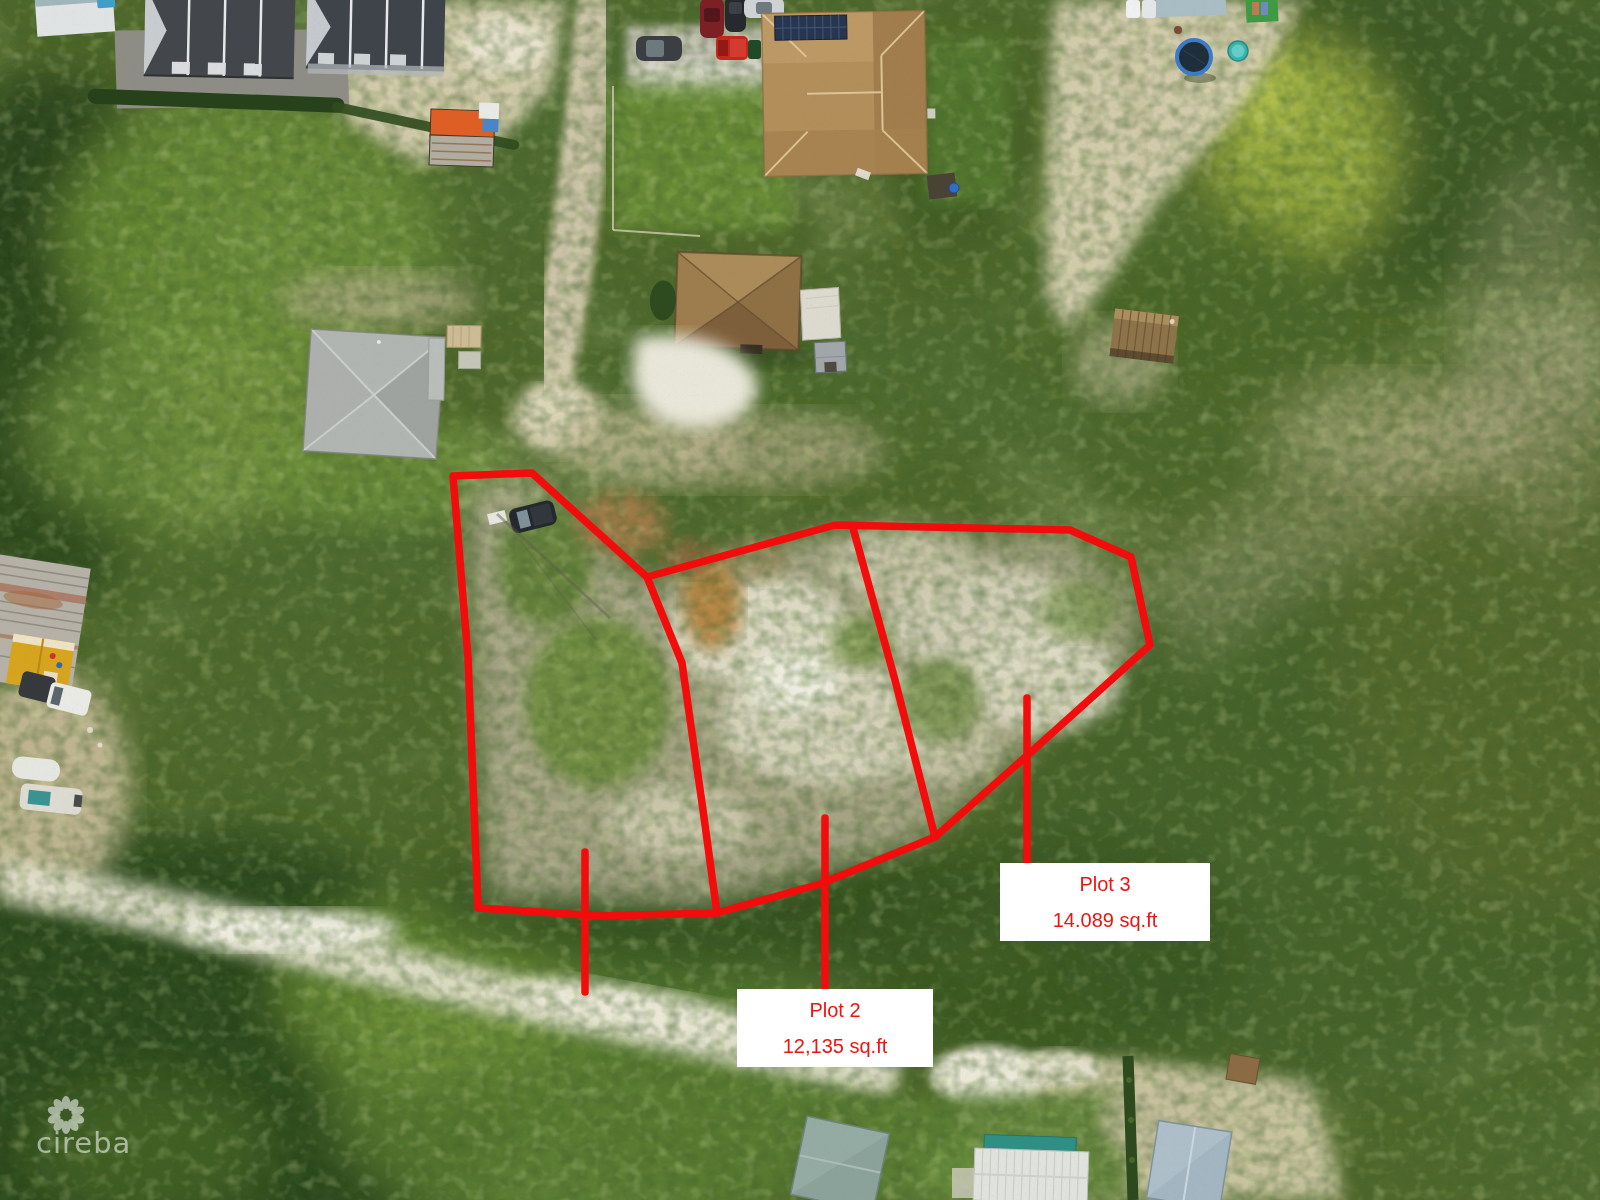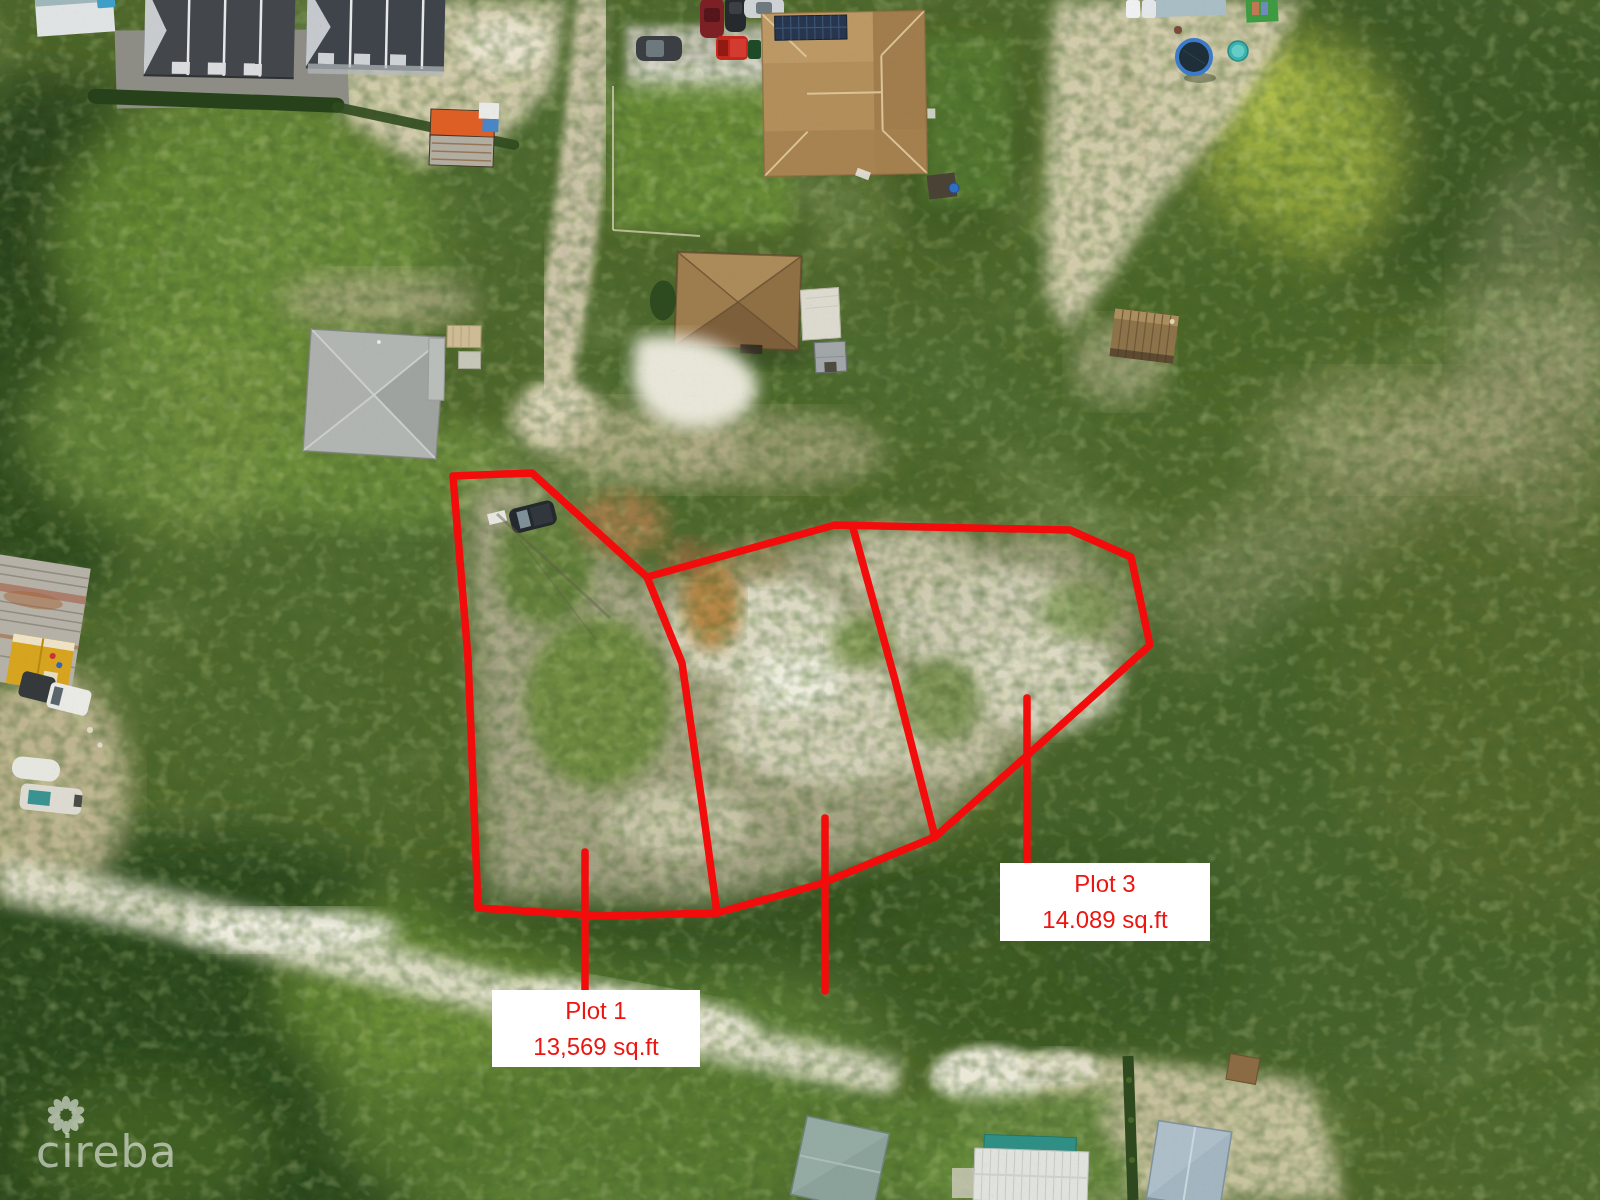--- a/index.html
+++ b/index.html
@@ -1,27 +1,27 @@
 <!DOCTYPE html>
 <html style="--label-red: #ee1410; --label-bg: #ffffff;"><head>
 <meta charset="utf-8">
 <style>
   html,body{margin:0;padding:0;background:#1a1a1a}
   .stage{position:relative;width:1600px;height:1200px;overflow:hidden;
          font-family:"Liberation Sans",sans-serif;background:#50682b}
   .layer{position:absolute;left:0;top:0}
   .plot-label{position:absolute;background:var(--label-bg,#fff);color:var(--label-red,#ee1410);
       display:flex;flex-direction:column;align-items:center;justify-content:center;
-      font-size:24px;line-height:36px;text-align:center;z-index:30}
+      font-size:20px;line-height:36px;text-align:center;z-index:30}
   #label-plot1{left:492px;top:990px;width:208px;height:77px}
   #label-plot2{left:737px;top:989px;width:196px;height:78px}
   #label-plot3{left:1000px;top:863px;width:210px;height:78px}
   .watermark{position:absolute;left:0;top:0;width:1600px;height:1200px;z-index:40;pointer-events:none}
   .wm-flower{position:absolute;left:46px;top:1095px;width:40px;height:40px;opacity:.95}
-  .wm-text{position:absolute;left:36px;top:1126px;font-size:44px;letter-spacing:1px;
+  .wm-text{position:absolute;left:36px;top:1126px;font-size:29px;letter-spacing:1px;
       color:rgba(255,255,255,0.55);font-family:"DejaVu Sans",sans-serif}
   .overlay-svg{z-index:20}
 </style>
 </head>
 <body>
 
 <div class="stage">
 
   <svg class="layer" width="1600" height="1200" viewBox="0 0 1600 1200">
     <defs>
@@ -407,23 +407,23 @@
     <g fill="none" stroke="#f30c0c" stroke-width="7.5" stroke-linejoin="round" stroke-linecap="round">
       <polygon points="453,476 532,473 647,577 835,525 1070,530 1131,557 1150,645 1030,753 935,837 820,884 717,913 600,916 478,908 468,658"></polygon>
       <polyline points="647,577 682,663 703,810 717,913"></polyline>
       <polyline points="853,528 895,680 935,837"></polyline>
       <line x1="585" y1="852" x2="585" y2="992"></line>
       <line x1="825" y1="818" x2="825" y2="991"></line>
       <line x1="1027" y1="698" x2="1027" y2="865"></line>
     </g>
   </svg>
 
-  <div class="plot-label" id="label-plot1">
-    <div>Plot 1</div>
-    <div>13,569 sq.ft</div>
+  <div class="plot-label" id="label-plot2">
+    <div>Plot 2</div>
+    <div>12,135 sq.ft</div>
   </div>
   <div class="plot-label" id="label-plot3">
     <div>Plot 3</div>
     <div>14.089 sq.ft</div>
   </div>
 
   <div class="watermark">
     <svg class="wm-flower" viewBox="0 0 42 42">
       <g fill="#ffffff" opacity="0.58">
         <ellipse cx="21" cy="8" rx="4.5" ry="7" transform="rotate(0 21 21)"></ellipse>

